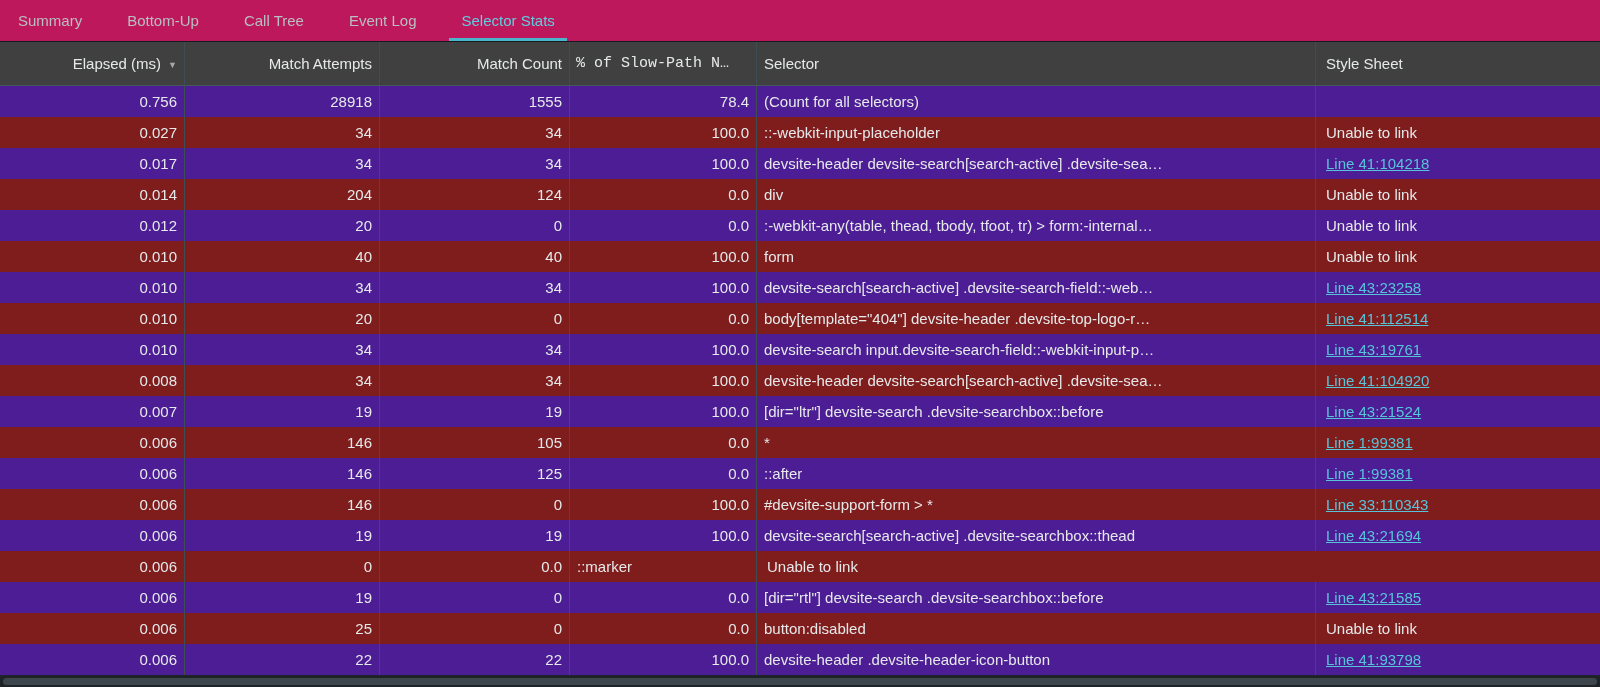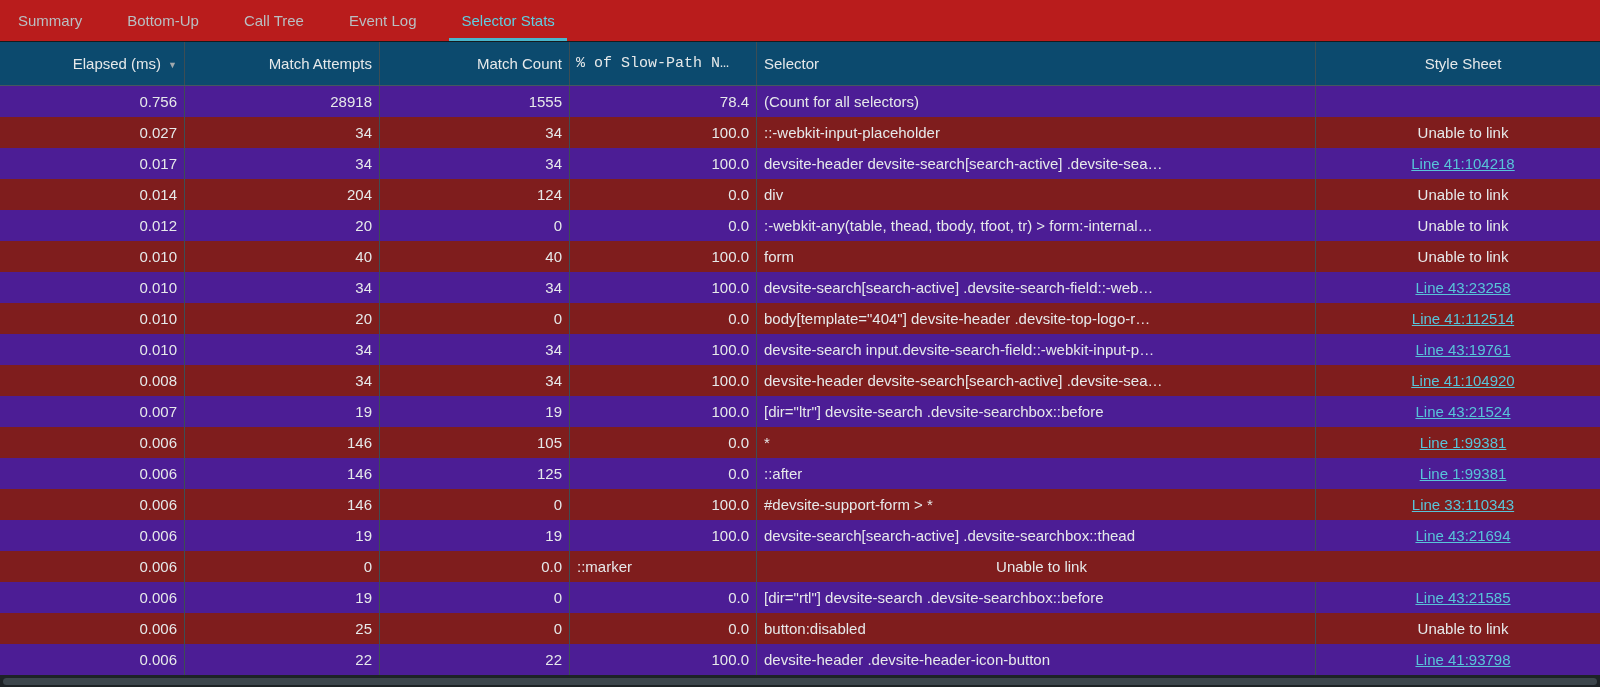--- a/index.html
+++ b/index.html
@@ -8,21 +8,21 @@
     font-family: "Liberation Sans", sans-serif;
     background: #1d2326;
     color: #e6e9ea;
     font-size: 15px;
   }
   .app { width: 1600px; height: 687px; position: relative; display: flex; flex-direction: column; }
 
   
   .tabbar {
     height: 42px;
-    background: #b91c1c;
+    background: #be185d;
     display: flex;
     align-items: stretch;
     padding-left: 6px;
     gap: 21px;
     border-bottom: 1px solid #141b1f;
     flex: 0 0 auto;
   }
   .tab {
     display: flex;
     align-items: center;
@@ -37,32 +37,32 @@
 
   
   .grid { flex: 1 1 auto; display: flex; flex-direction: column; position: relative; }
   .hrow, .row {
     display: grid;
     grid-template-columns: 185px 195px 190px 187px 559px 1fr;
     width: 1600px;
   }
   .hrow {
     height: 44px;
-    background: #0c4a6e;
+    background: #404040;
     border-bottom: 1px solid #46565e;
     flex: 0 0 auto;
   }
   .hcell, .cell {
     display: flex;
     align-items: center;
     border-right: 1px solid #3d4d54;
     overflow: hidden;
     white-space: nowrap;
   }
-  .hcell:last-child, .cell:last-child { border-right: none; justify-content: center; }
+  .hcell:last-child, .cell:last-child { border-right: none; }
   .num { justify-content: flex-end; padding-right: 7px; }
   .txt { justify-content: flex-start; padding-left: 7px; }
   .hcell.txt.pct { padding-left: 6px; font-family: Liberation Mono, monospace; }
   .cell.sheet, .hcell.sheet { padding-left: 10px; }
   .sort-icon { font-size: 9px; color: #a2a9ad; margin-left: 7px; transform: translateY(1px); }
 
   .row { height: 31px; }
   .row.odd  { background: #4c1d95; }
   .row.even { background: #7f1d1d; }
 

